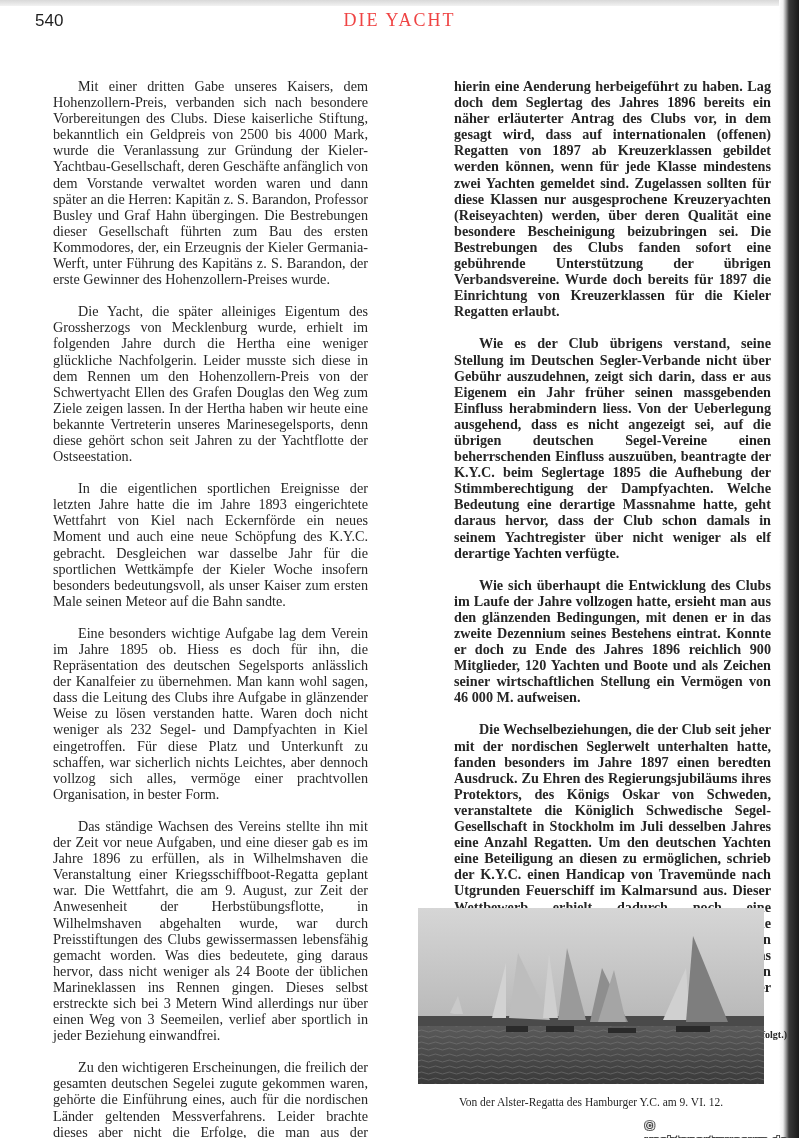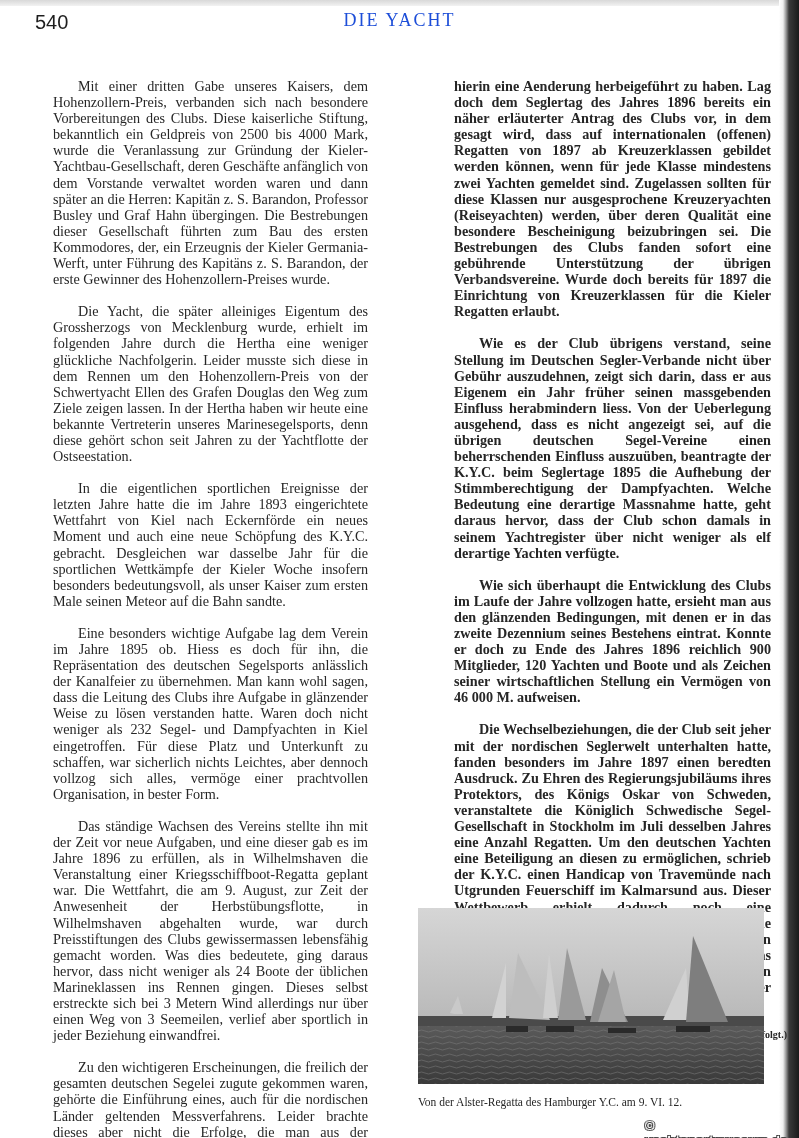--- a/index.html
+++ b/index.html
@@ -14,45 +14,45 @@
       position: absolute; left: 0; top: 0; width: 780px; height: 6px;
       background: linear-gradient(#d8d8d8, #f2f2f2);
     }
     .spine {
       position: absolute; right: 0; top: 0; width: 20px; height: 1138px;
       background: linear-gradient(90deg, #ffffff 0, #f0f0f0 4px, #9a9a9a 7px, #3a3a3a 10px, #1a1a1a 20px);
     }
     .page-number {
       position: absolute; left: 35px; top: 11px;
       font-family: "Liberation Sans", "DejaVu Sans", sans-serif;
-      font-size: 20px; color: #1e1e1e;
+      font-size: 17px; color: #1e1e1e;
     }
     .running-head {
       position: absolute; left: 0; width: 799px; top: 10px; text-align: center;
-      font-size: 18px; letter-spacing: 2px; color: #1d4ed8;
+      font-size: 18px; letter-spacing: 2px; color: #ef4444;
     }
     .col {
       position: absolute; top: 62px;
       font-size: 14.2px; line-height: 16.1px;
       text-align: justify; hyphens: manual;
       color: #262626;
     }
     .col-left { left: 37px; width: 347px; }
     .col-right { left: 438px; width: 349px; font-weight: bold; }
     .col p { margin: 16px; text-indent: 25px; }
     .col p.cont { text-indent: 0; }
     .col .signoff { font-size: 10px; float: right; }
     .figure {
       position: absolute; left: 418px; top: 908px; width: 346px; height: 176px;
       overflow: hidden; background: #9a9a9a;
     }
     .figure svg { display: block; }
     .caption {
       position: absolute; left: 418px; top: 1096px; width: 346px;
-      font-size: 11.5px; line-height: 13px; color: #262626;
+      text-align: center; font-size: 11.5px; line-height: 13px; color: #262626;
     }
     .watermark {
       position: absolute; left: 645px; top: 1118px;
       font-family: "Liberation Sans", "DejaVu Sans", sans-serif;
       font-size: 13px; font-weight: bold; color: #ffffff;
       text-shadow: -1px -1px 0 #444, 1px -1px 0 #444, -1px 1px 0 #444, 1px 1px 0 #444;
       letter-spacing: 0.2px;
     }
   </style>
 </head>

